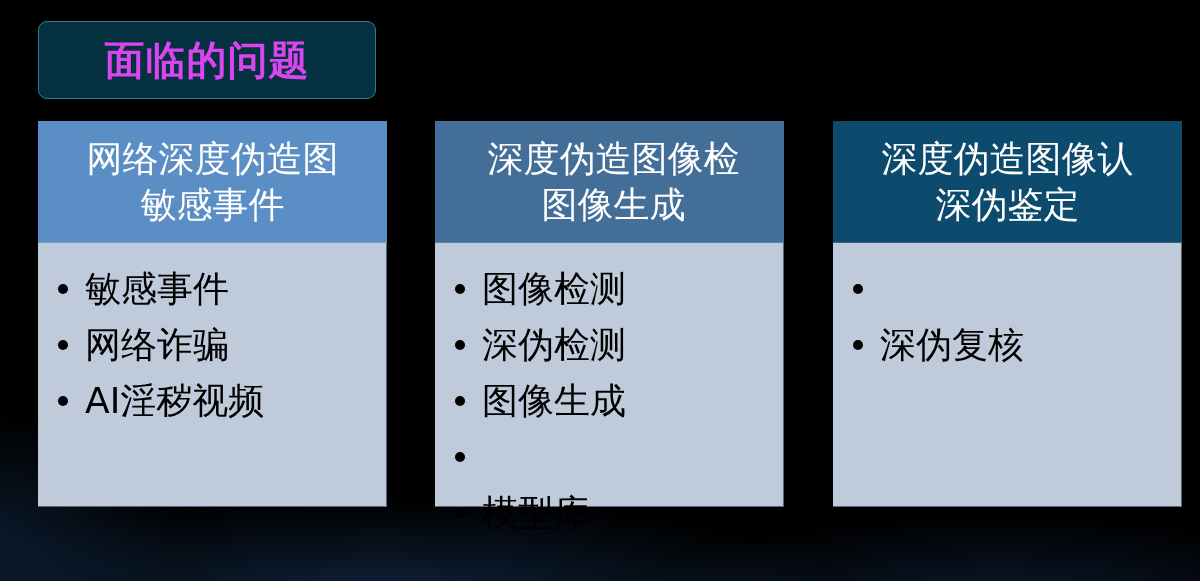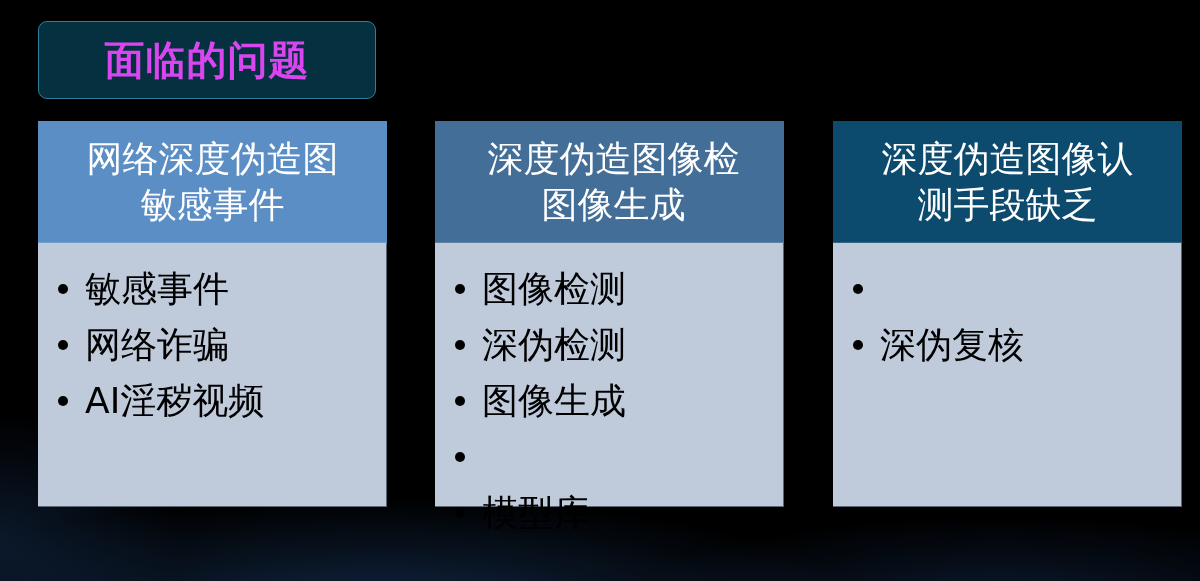--- a/index.html
+++ b/index.html
@@ -136,21 +136,21 @@
       <span class="bullet-dot"></span>
       <span>模型库</span>
     </div>
   </div>
 </div>
 
 <div class="column" style="left:833px;">
   <div class="col-header" style="background:#0c4a6e;">
     <div>
       <span>深度伪造图像认</span>
-      <span>测手段缺乏</span>
+      <span>深伪鉴定</span>
     </div>
   </div>
   <div class="col-body">
     <div class="bullet-item">
       <span class="bullet-dot"></span>
     </div>
     <div class="bullet-item">
       <span class="bullet-dot"></span>
       <span>深伪复核</span>
     </div>

